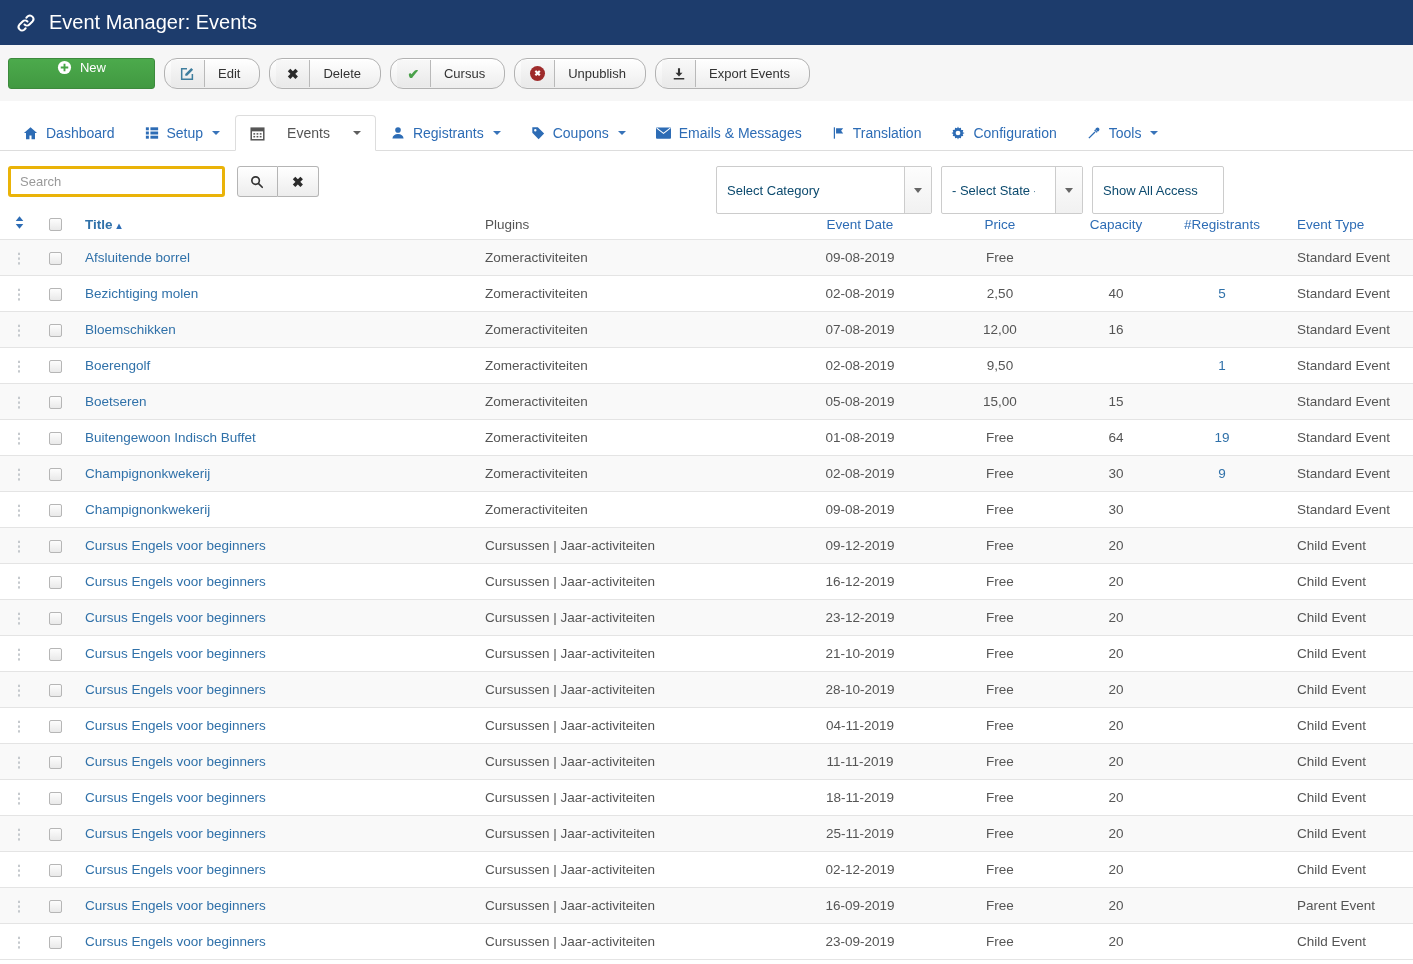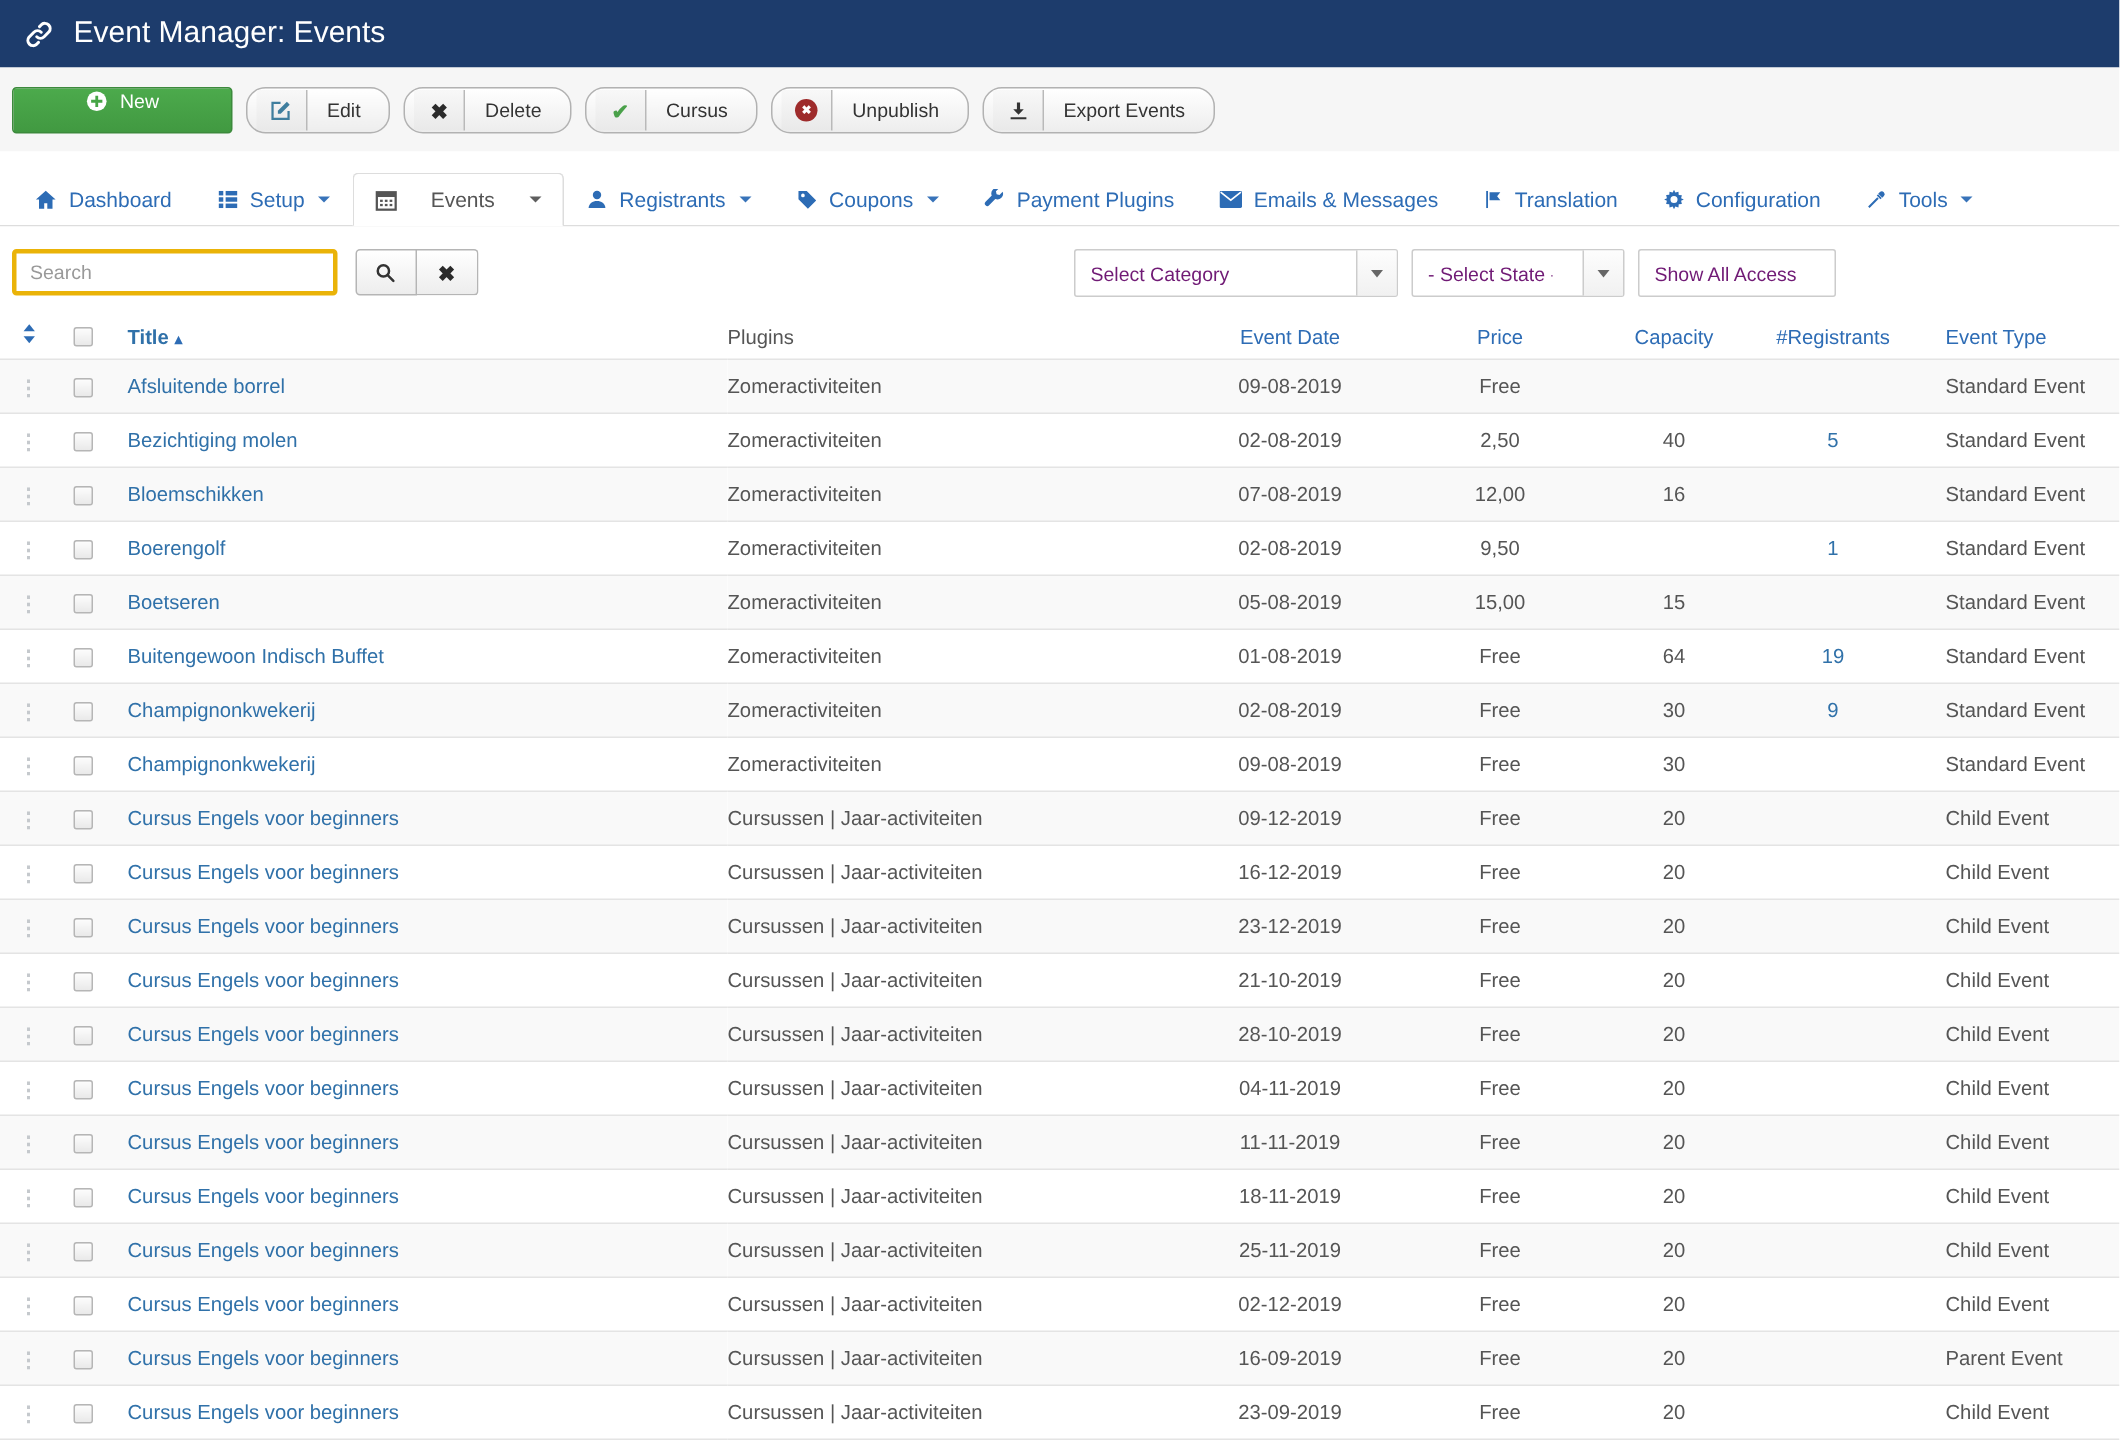--- a/index.html
+++ b/index.html
@@ -77,22 +77,22 @@
   .sbtn-group { display:inline-flex; margin-left:8px; vertical-align:top; }
   .sbtn {
     width:41px; height:31px; border:1px solid #b5b5b5;
     background:linear-gradient(#fff,#ededed);
     display:flex; align-items:center; justify-content:center; cursor:pointer;
   }
   .sbtn:first-child { border-radius:3px 0 0 3px; }
   .sbtn:last-child { border-radius:0 3px 3px 0; border-left:none; }
   .filters-right { position:absolute; left:716px; top:15px; display:flex; gap:9px; }
   .sel {
-    height:32px; border:1px solid #ccc; border-radius:2px; background:#fff;
-    display:flex; align-items:stretch; font-size:13px; color:#701a75; cursor:pointer;gap:20px;
+    height:48px; border:1px solid #ccc; border-radius:2px; background:#fff;
+    display:flex; align-items:stretch; font-size:13px; color:#0c4a6e; cursor:pointer;gap:20px;
   }
   .sel .txt { display:flex; align-items:center; padding:0 10px; flex:1; white-space:nowrap; overflow:hidden; }
   .sel .car {
     width:27px; border-left:1px solid #ccc; background:linear-gradient(#fdfdfd,#f1f1f1);
     display:flex; align-items:center; justify-content:center;
   }
   .sel .car::after {
     content:""; width:0; height:0;
     border-left:4px solid transparent; border-right:4px solid transparent;
     border-top:5px solid #666;
@@ -241,28 +241,20 @@
       <span class="caret"></span>
   </a>
   <a>
     <span style="display:flex;">
         <svg width="14" height="14" viewBox="0 0 16 16" fill="currentColor">
           <path fill-rule="evenodd" d="M1.5 1.5h6.3L15 8.7 8.7 15 1.5 7.8zM4.9 3.5a1.4 1.4 0 1 0 0 2.8 1.4 1.4 0 0 0 0-2.8z"></path>
         </svg>
       </span>
     <span>Coupons</span>
       <span class="caret"></span>
-  </a>
-  <a>
-    <span style="display:flex;">
-        <svg width="14" height="14" viewBox="0 0 16 16" fill="currentColor">
-          <path d="M14.2 2.1a4.3 4.3 0 0 1-5.6 5.6l-4.7 4.7A1.9 1.9 0 1 1 1.2 9.7L5.9 5a4.3 4.3 0 0 1 5.6-5.6L9.1 1.8l.5 2.2 2.2.5z"></path>
-        </svg>
-      </span>
-    <span>Payment Plugins</span>
   </a>
   <a>
     <span style="display:flex;">
         <svg width="15" height="12" viewBox="0 0 16 12">
           <rect width="16" height="12" rx="1" fill="currentColor"></rect>
           <path d="M.8.8 8 6.4 15.2.8" fill="none" stroke="#fff" stroke-width="1.2"></path>
         </svg>
       </span>
     <span>Emails &amp; Messages</span>
   </a>

